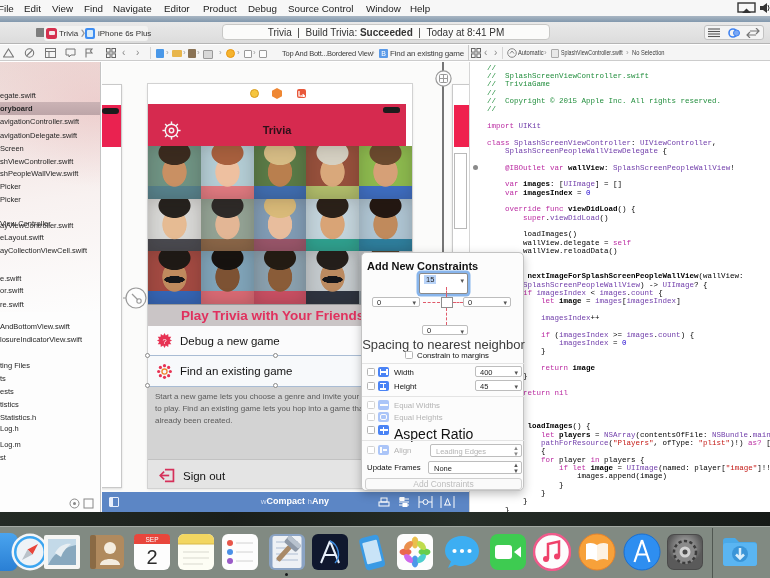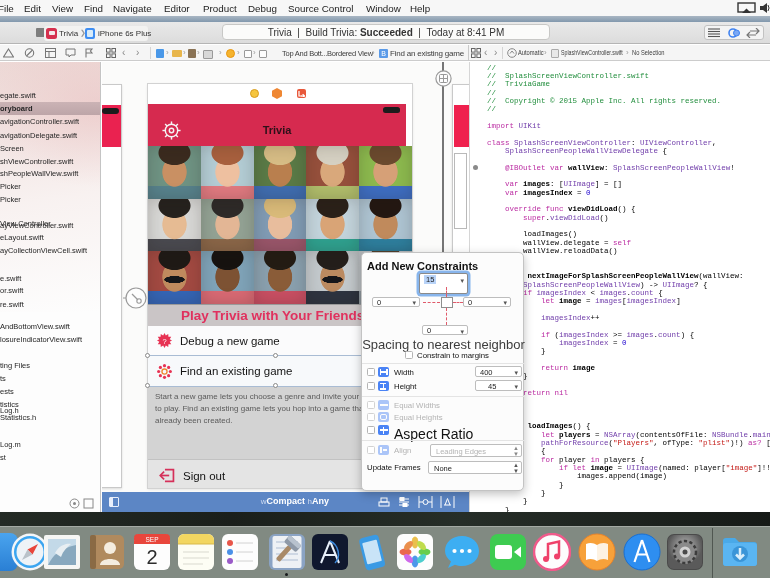--- a/index.html
+++ b/index.html
@@ -203,21 +203,21 @@
     <div class="nrow" style="top:209.5px">e.swift</div>
     <div class="nrow" style="top:222px">or.swift</div>
     <div class="nrow" style="top:236px">re.swift</div>
     <div class="nrow" style="top:258px">AndBottomView.swift</div>
     <div class="nrow" style="top:270.5px">losureIndicatorView.swift</div>
     <div class="nrow" style="top:297px">ting Files</div>
     <div class="nrow" style="top:309.5px">ts</div>
     <div class="nrow" style="top:323px">ests</div>
     <div class="nrow" style="top:335.5px">tistics</div>
     <div class="nrow" style="top:349px">Statistics.h</div>
-    <div class="nrow" style="top:342px">Log.h</div>
+    <div class="nrow" style="top:360px">Log.h</div>
     <div class="nrow" style="top:375.5px">Log.m</div>
     <div class="nrow" style="top:389px">st</div>
     <svg style="position:absolute;left:69px;top:436px" width="11" height="11" viewBox="0 0 11 11">
           <circle cx="5.5" cy="5.5" r="4.5" fill="none" stroke="#888" stroke-width="1"></circle>
           <circle cx="5.5" cy="5.5" r="1.5" fill="#888"></circle>
         </svg>
     <svg style="position:absolute;left:83px;top:436px" width="11" height="11" viewBox="0 0 11 11">
           <rect x="1" y="1" width="9" height="9" fill="none" stroke="#888" stroke-width="1"></rect>
         </svg>
   </div>
@@ -487,21 +487,21 @@
         <span class="arr" style="top:2px">▾</span>
       </div>
   <div class="chk" style="left:5px;top:129px"></div>
       <div class="cicon" style="left:16px;top:128px">
         <div style="position:absolute;left:4.5px;top:1.5px;width:1.5px;height:7px;background:#fff"></div>
         <div style="position:absolute;left:2px;top:1.5px;width:6px;height:1.5px;background:#fff"></div>
         <div style="position:absolute;left:2px;bottom:1.5px;width:6px;height:1.5px;background:#fff"></div>
       </div>
   <span style="position:absolute;left:32px;top:129px;font-size:7.8px">Height</span>
   <div class="combo" style="left:113px;top:127px;width:47px;height:11px">
-        <span style="position:absolute;left:12px;top:1px">45</span>
+        <span style="position:absolute;left:4px;top:1px">45</span>
         <span class="arr" style="top:2px">▾</span>
       </div>
   <div style="position:absolute;left:0;top:143px;width:163px;height:1px;background:#e4e4e4"></div>
   <div class="chk" style="left:5px;top:148px;border-color:#d2d2d2"></div>
       <div class="cicon dim" style="left:16px;top:147px">
         <div style="position:absolute;left:1.5px;top:4px;width:8px;height:1.5px;background:#fff"></div>
       </div>
   <span class="gray" style="position:absolute;left:32px;top:148px;font-size:7.8px">Equal Widths</span>
   <div class="chk" style="left:5px;top:160px;border-color:#d2d2d2"></div>
       <div class="cicon dim" style="left:16px;top:159px">
@@ -523,20 +523,21 @@
   <span class="gray" style="position:absolute;left:32px;top:193px;font-size:7.8px">Align</span>
   <div class="combo" style="left:68px;top:191px;width:92px;height:13px;color:#b3b3b3">
         <span style="position:absolute;left:5px;top:2px">Leading Edges</span>
         <span style="position:absolute;right:2px;top:0px;color:#888;font-size:6px">▲<br>▼</span>
       </div>
   <span style="position:absolute;left:5px;top:210px;font-size:7.8px">Update Frames</span>
   <div class="combo" style="left:66px;top:208px;width:94px;height:13px">
         <span style="position:absolute;left:5px;top:2px">None</span>
         <span style="position:absolute;right:2px;top:0px;color:#555;font-size:6px">▲<br>▼</span>
       </div>
+  <div style="position:absolute;left:3px;top:225px;width:157px;height:12px;background:#fafafa;border:1px solid #cfcfcf;border-radius:3px;text-align:center;font-size:8.5px;color:#bdbdbd;line-height:11px">Add Constraints</div>
 </div>
 
 <div id="dockzone">
       <div id="dockbg"></div>
 
   <div style="position:absolute;left:0;top:0;width:770px;height:14px;background:linear-gradient(90deg,#242b25,#1a1f1b 30%,#262e28 60%,#161a17)"></div>
 
   <div style="position:absolute;left:-18px;top:21px;width:36px;height:38px;border-radius:8px;background:linear-gradient(#4aa4ee,#2a7fd4)"></div>
 
   <svg style="position:absolute;left:11px;top:21px" width="38" height="38" viewBox="0 0 38 38">

